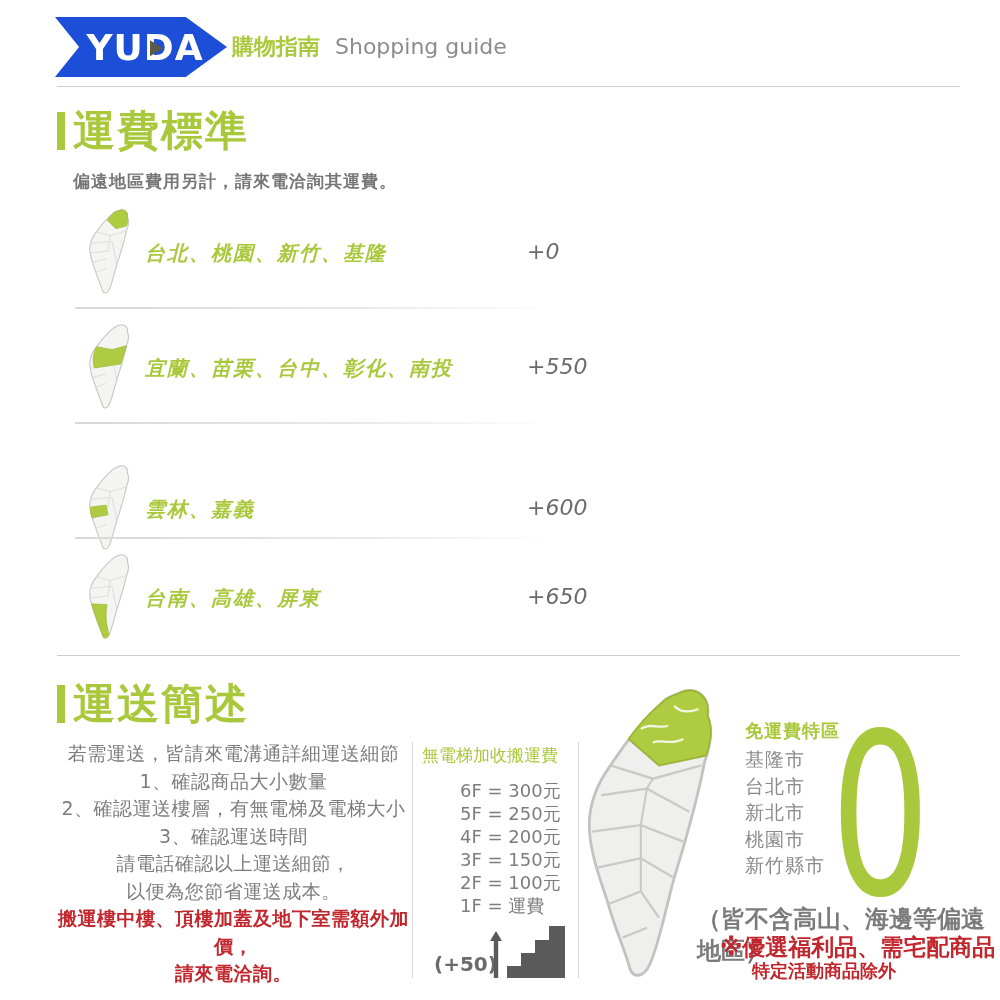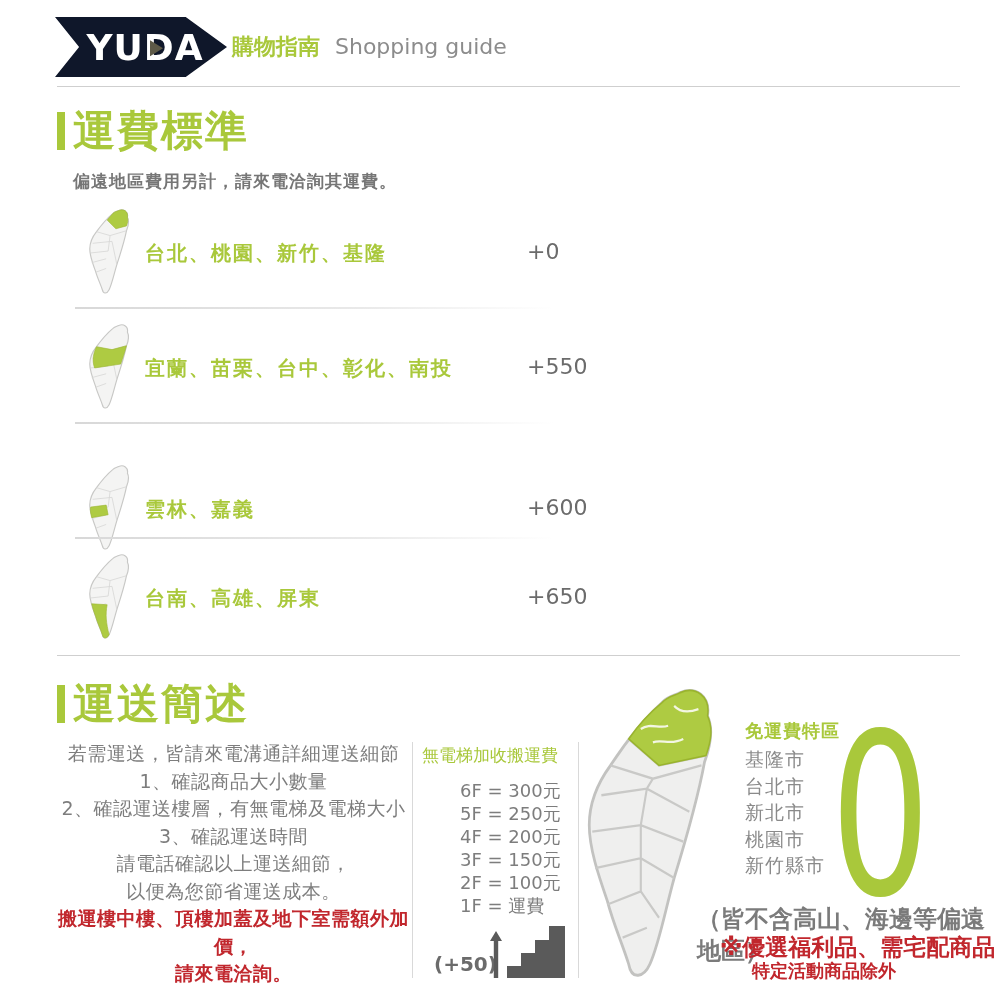--- a/index.html
+++ b/index.html
@@ -1,42 +1,42 @@
 <!DOCTYPE html>
 <html><head>
 <meta charset="utf-8">
 <style>
   * { margin:0; padding:0; box-sizing:border-box; }
   body { background:#ffffff; font-family:"DejaVu Sans","Liberation Sans",sans-serif; }
   .page { position:relative; width:1000px; height:1000px; background:#fff; overflow:hidden; }
 
   
   .logo-banner { position:absolute; left:55px; top:17px; width:172px; height:60px;
-    background:#0f172a;
+    background:#1d4ed8;
     clip-path:polygon(0 0, 76% 0, 100% 50%, 76% 100%, 0 100%, 14% 50%);
     display:flex; align-items:center; justify-content:center; }
   .logo-text { position:relative; color:#fff; font-size:36px; font-weight:700;
     letter-spacing:1px; padding-left:8px; }
   .logo-play { position:absolute; left:57%; top:50%; transform:translateY(-42%);
     width:0; height:0; border-left:13px solid #5e5a48;
     border-top:8px solid transparent; border-bottom:8px solid transparent; }
   .tagline { position:absolute; left:232px; top:32px; font-size:22px; }
   .tagline .zh { color:#a9c83b; font-weight:700; }
   .tagline .en { color:#8c8c8c; font-weight:400; margin-left:15px; }
   .hr-full { position:absolute; left:57px; width:903px; height:1px; background:#cfcfcf; }
 
   
   .sec-title { position:absolute; display:flex; align-items:center; }
   .sec-title .bar { width:8px; height:38px; background:#a9c83b; margin-right:8px; }
   .sec-title .txt { color:#a9c83b; font-size:42px; font-weight:700; letter-spacing:2px; }
   .sec-note { position:absolute; left:73px; top:170px; font-size:17px; font-weight:600;
     color:#767676; letter-spacing:1px; }
 
   
-  .fee-row { position:absolute; left:0; width:1000px; height:100px; }
+  .fee-row { position:absolute; left:0; width:1000px; height:100px;font-style:italic; }
   .fee-row .map { position:absolute; left:83px; top:0; }
   .fee-row .regions { position:absolute; left:145px; top:32px; color:#a9c83b;
     font-size:20px; font-weight:700; letter-spacing:2px; }
   .fee-row .fee { position:absolute; left:527px; top:31px; color:#6b6b6b; font-size:22px; }
   .hr-fade { position:absolute; height:2px;
     background:linear-gradient(to right,#d8d8d8,#e9e9e9 55%,rgba(255,255,255,0) 92%); }
 
   
   .left-col { position:absolute; left:56px; top:740px; width:355px; }
   .left-col .ln { font-size:19px; color:#7d7d7d; line-height:27.5px; letter-spacing:0.5px;text-align:center; }

